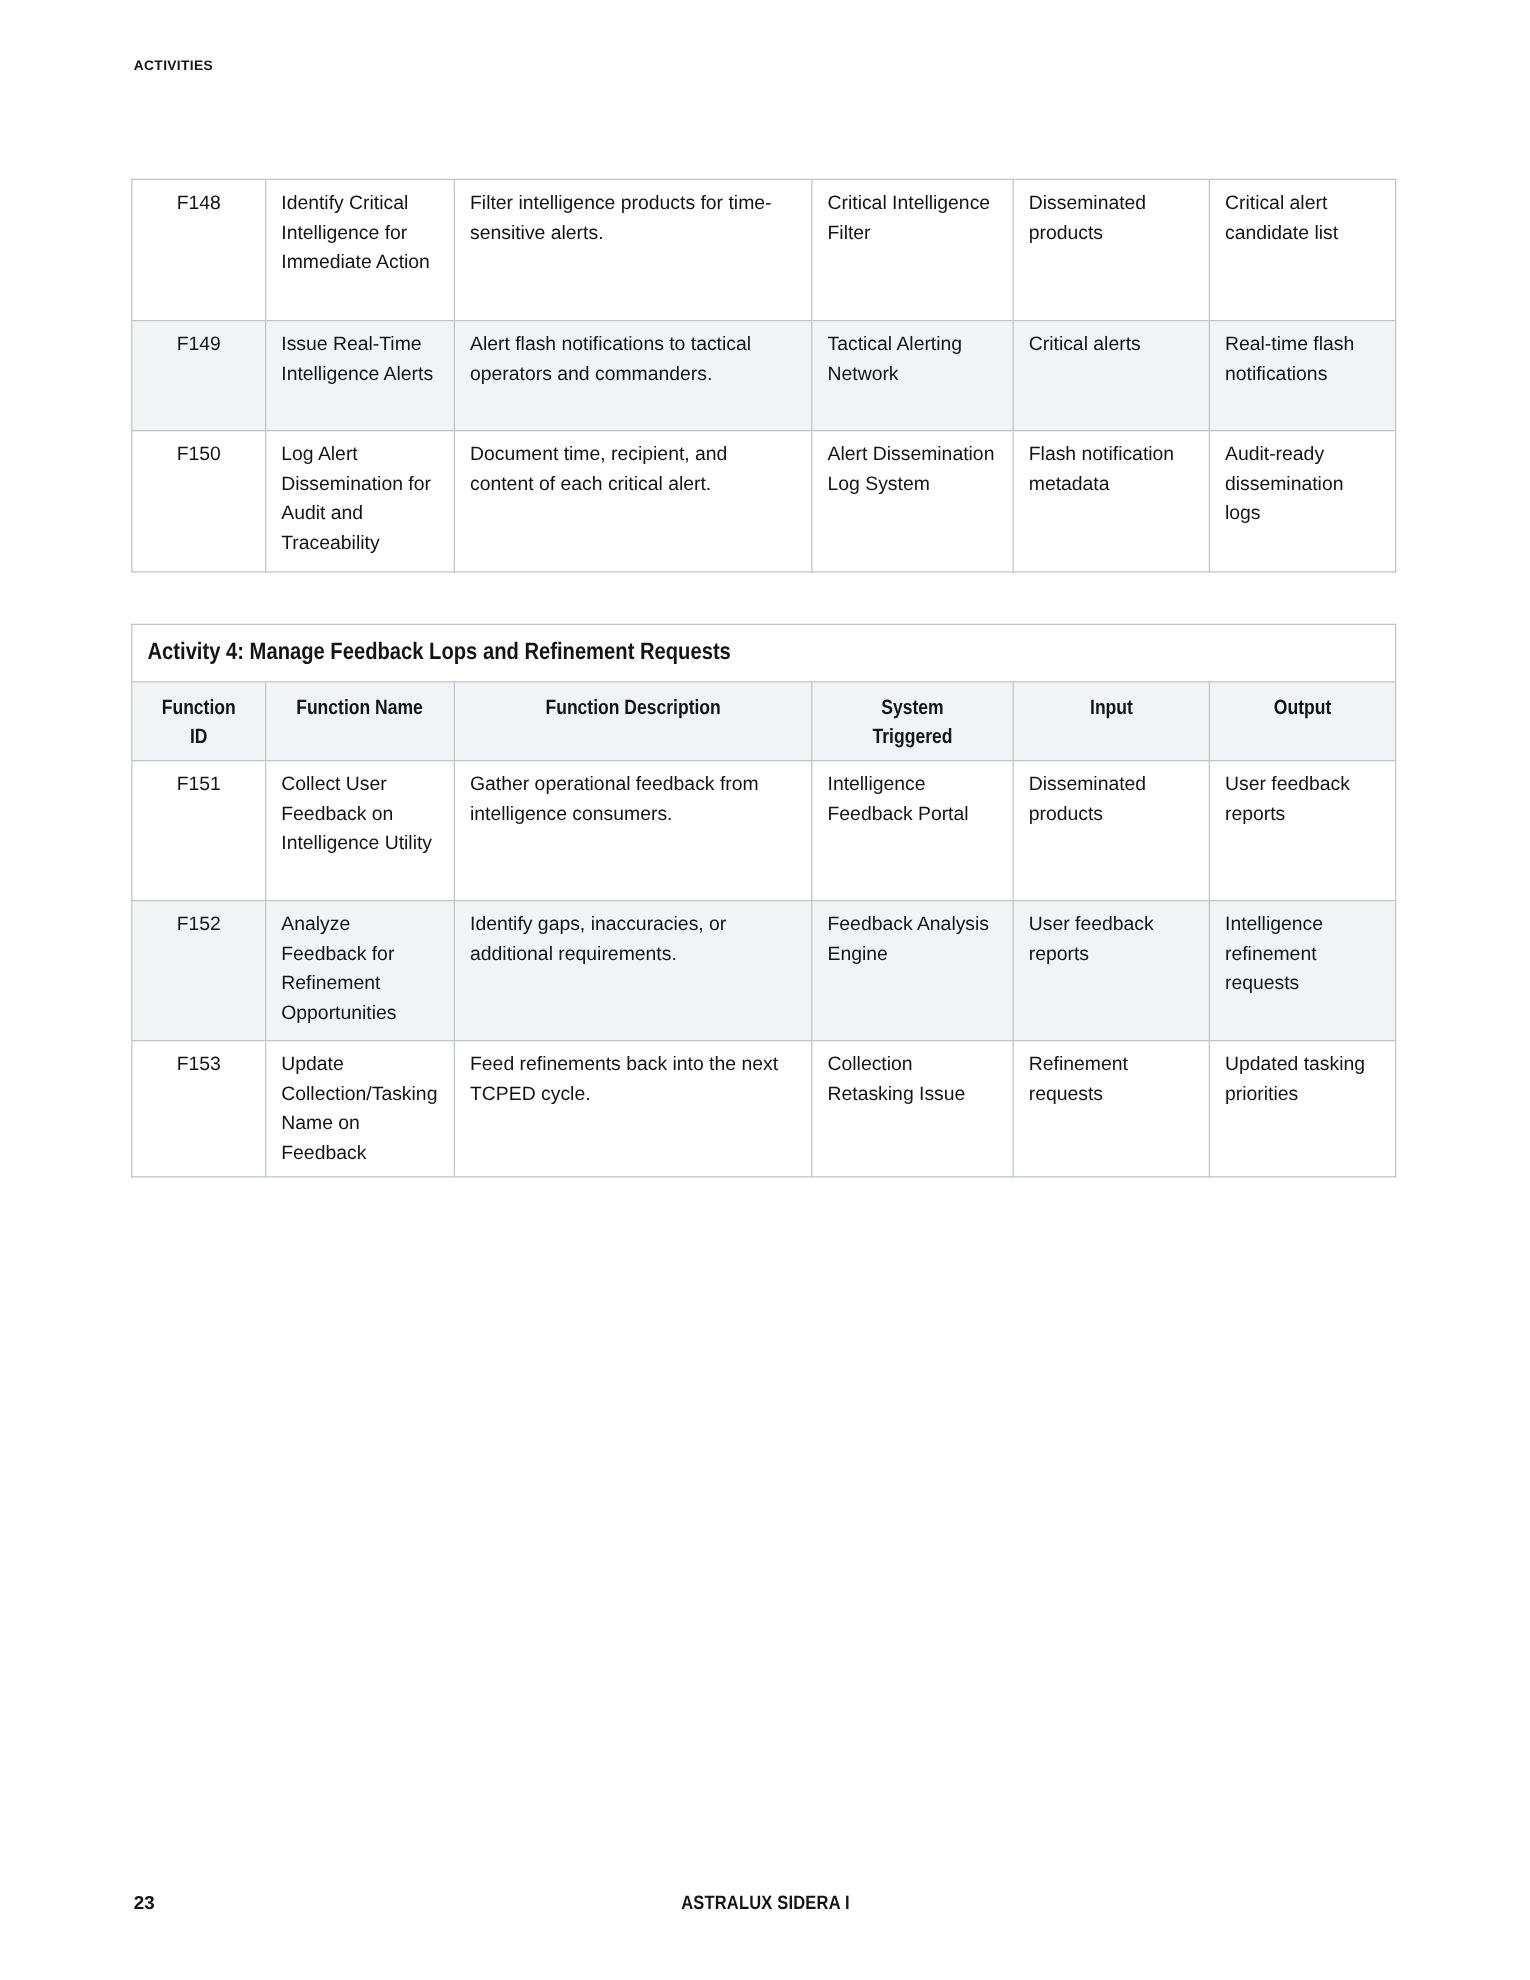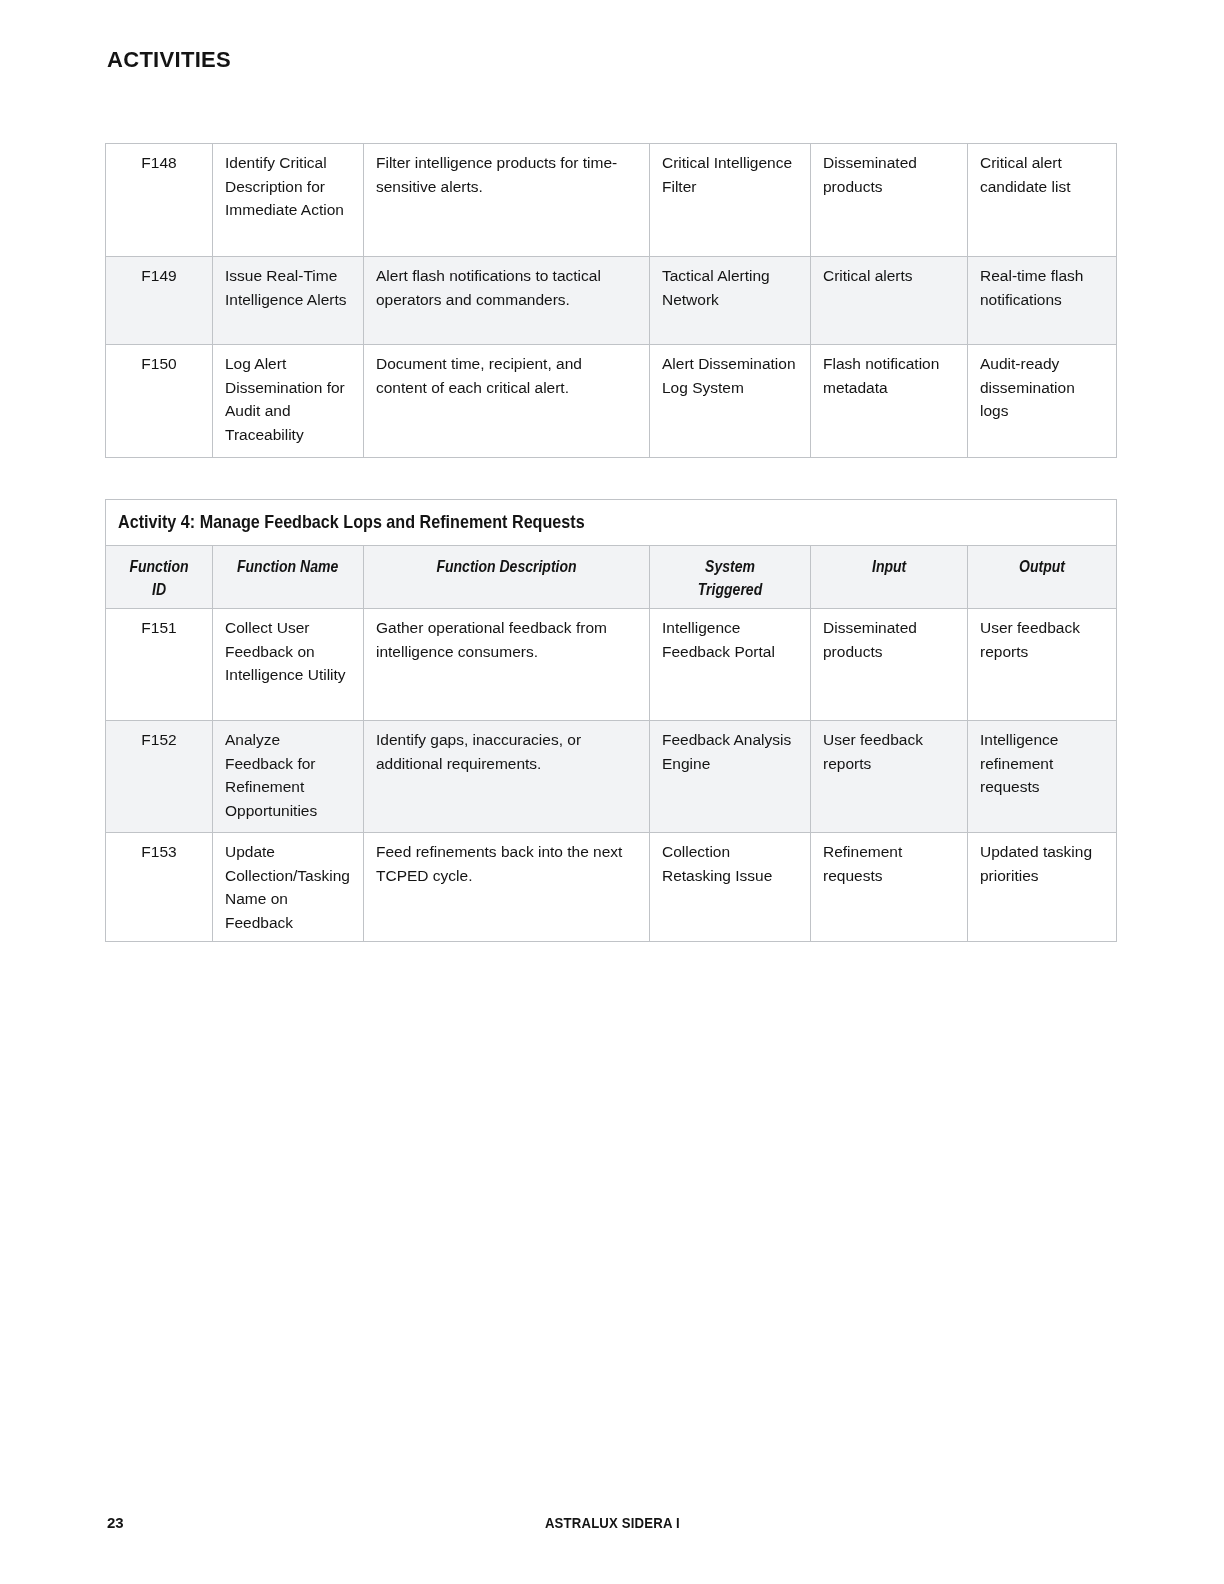--- a/index.html
+++ b/index.html
@@ -11,21 +11,21 @@
   body{
     width:1224px;height:1584px;
     background:#ffffff;
     position:relative;
     overflow:hidden;
     font-family:"Liberation Sans","DejaVu Sans",sans-serif;
     color:var(--text);
   }
   .page-header{
     position:absolute;left:107px;top:47px;
-    font-size:22px;font-weight:700;letter-spacing:.3px;
+    font-size:11px;font-weight:700;letter-spacing:.3px;
   }
   table{
     position:absolute;left:105px;
     width:1011px;
     border-collapse:collapse;
     table-layout:fixed;
   }
   #table1{top:143px;}
   #table2{top:499px;}
   td,th{
@@ -58,21 +58,20 @@
     font-size:19px;font-weight:700;
     display:inline-block;
     transform:scaleX(.85);
     transform-origin:left center;
     white-space:nowrap;
   }
   .head-row th{
     background:var(--stripe);
     text-align:center;
     padding-top:9px;
-    font-style:italic;
   }
   .head-row .cnd{
     font-size:16.5px;font-weight:700;line-height:22.5px;
     display:inline-block;
     transform:scaleX(.85);
     transform-origin:center center;
   }
   .page-footer{
     position:absolute;left:0;top:1514px;width:1074px;height:24px;
   }
@@ -102,21 +101,21 @@
     <col style="width:107px">
       <col style="width:151px">
       <col style="width:286px">
     <col style="width:161px">
       <col style="width:157px">
       <col style="width:149px">
   </colgroup>
   <tbody id="tbody1">
       <tr>
     <td class="c-id">F148</td>
-    <td>Identify Critical Description for Immediate Action</td>
+    <td>Identify Critical Intelligence for Immediate Action</td>
     <td>Filter intelligence products for time-sensitive alerts.</td>
     <td>Critical Intelligence Filter</td>
     <td>Disseminated products</td>
     <td>Critical alert candidate list</td>
   </tr>
       <tr class="stripe">
     <td class="c-id">F149</td>
     <td>Issue Real-Time Intelligence Alerts</td>
     <td>Alert flash notifications to tactical operators and commanders.</td>
     <td>Tactical Alerting Network</td>

